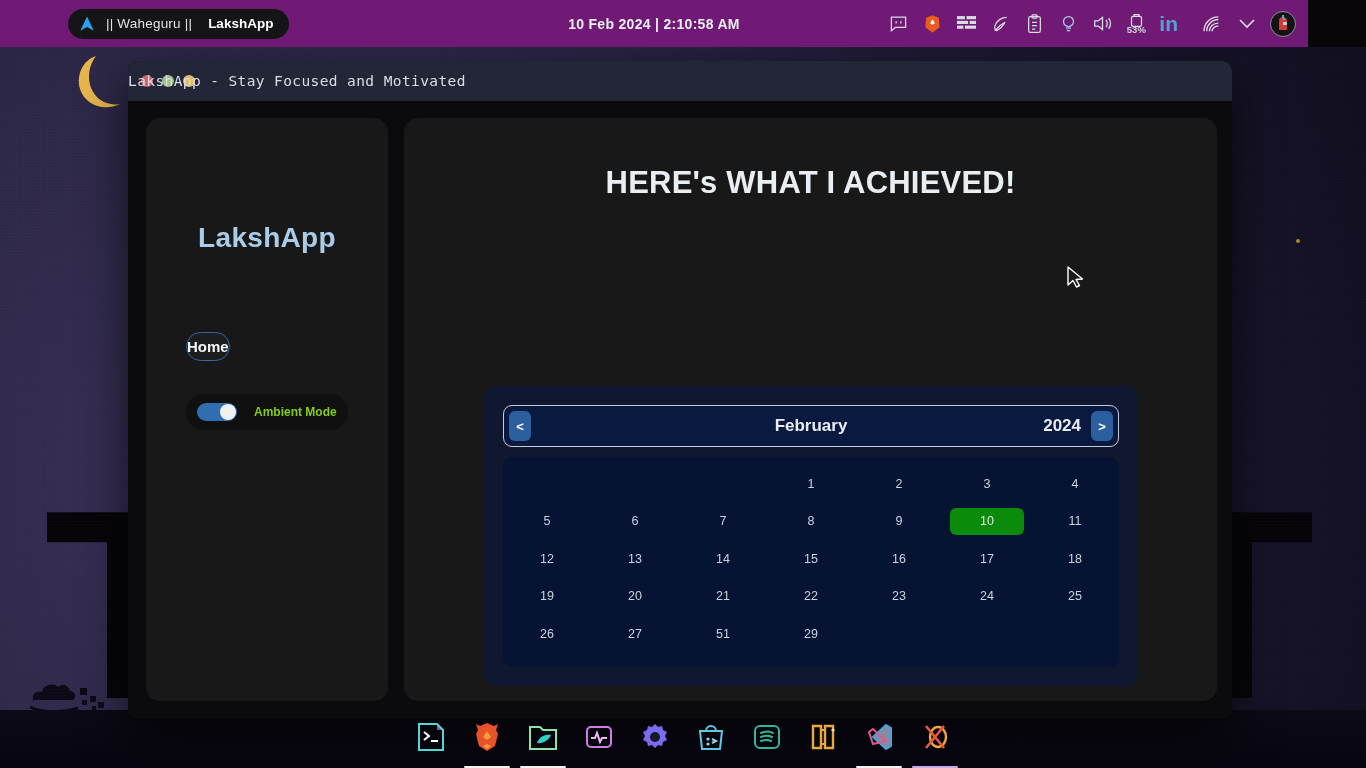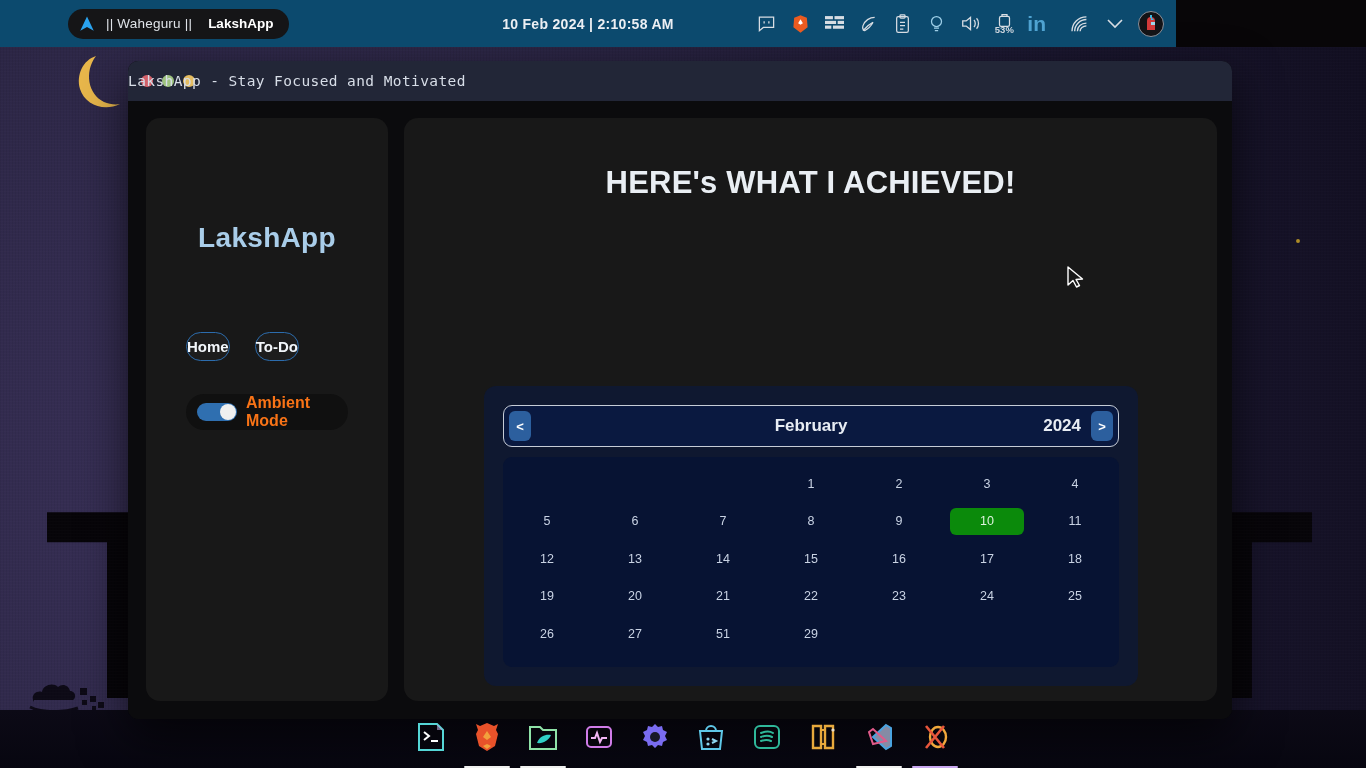--- a/index.html
+++ b/index.html
@@ -42,22 +42,22 @@
   .wall-cloud{
     position:absolute; left:28px; bottom:52px; width:92px; height:40px;
     opacity:.92;
   }
   .wall-dot{ position:absolute; width:4px;height:4px;border-radius:50%;background:#c9a227;opacity:.85;}
   .wall-dot.d1{ left:822px; top:41px;}
   .wall-dot.d2{ left:1296px; top:239px;}
 
   
   #topbar{
-    position:absolute; left:0; top:0; width:1176px; height:47px;
-    background:#0c4a6e;
+    position:absolute; left:0; top:0; width:1308px; height:47px;
+    background:#701a75;
     display:flex; align-items:center;
     z-index:40;
   }
   .tb-left{
     display:flex; align-items:center; gap:10px;
     margin-left:68px; height:30px; padding:0 16px 0 10px;
     background:#151517; border-radius:16px;
   }
   .arch-logo{ width:18px; height:18px; display:block;}
   .tb-waheguru{ color:#dfe3e8; font-size:13.5px; letter-spacing:.2px;}
@@ -132,21 +132,21 @@
     padding-left:11px;
   }
   .switch{
     width:40px;height:18px;border-radius:9px;background:#2f6fb0;
     position:relative; flex:0 0 40px; cursor:pointer;
   }
   .switch .knob{
     position:absolute; right:1px; top:1px;
     width:16px;height:16px;border-radius:50%;background:#f0f0f0;
   }
-  .ambient-label{ color:#f97316; font-size:16px; font-weight:700;}
+  .ambient-label{ color:#84cc16; font-size:12px; font-weight:700;margin-left:8px;}
 
   
   #main{
     flex:1; background:#181818; border-radius:14px;
     position:relative;
   }
   .headline{
     text-align:center; margin-top:47px;
     font-size:31px; font-weight:700; color:#e9eef3; letter-spacing:.2px;
   }
@@ -332,21 +332,20 @@
     </div>
     <div class="tl-title">LakshApp - Stay Focused and Motivated</div>
   </div>
 
   <div id="appbody">
 
     <div id="sidebar">
       <div class="brand">LakshApp</div>
       <div class="nav">
         <div class="nav-btn">Home</div>
-        <div class="nav-btn">To-Do</div>
       </div>
       <div class="ambient">
         <span class="switch">
           <span class="knob"></span>
         </span>
         <span class="ambient-label">Ambient Mode</span>
       </div>
     </div>
 
     <div id="main">

